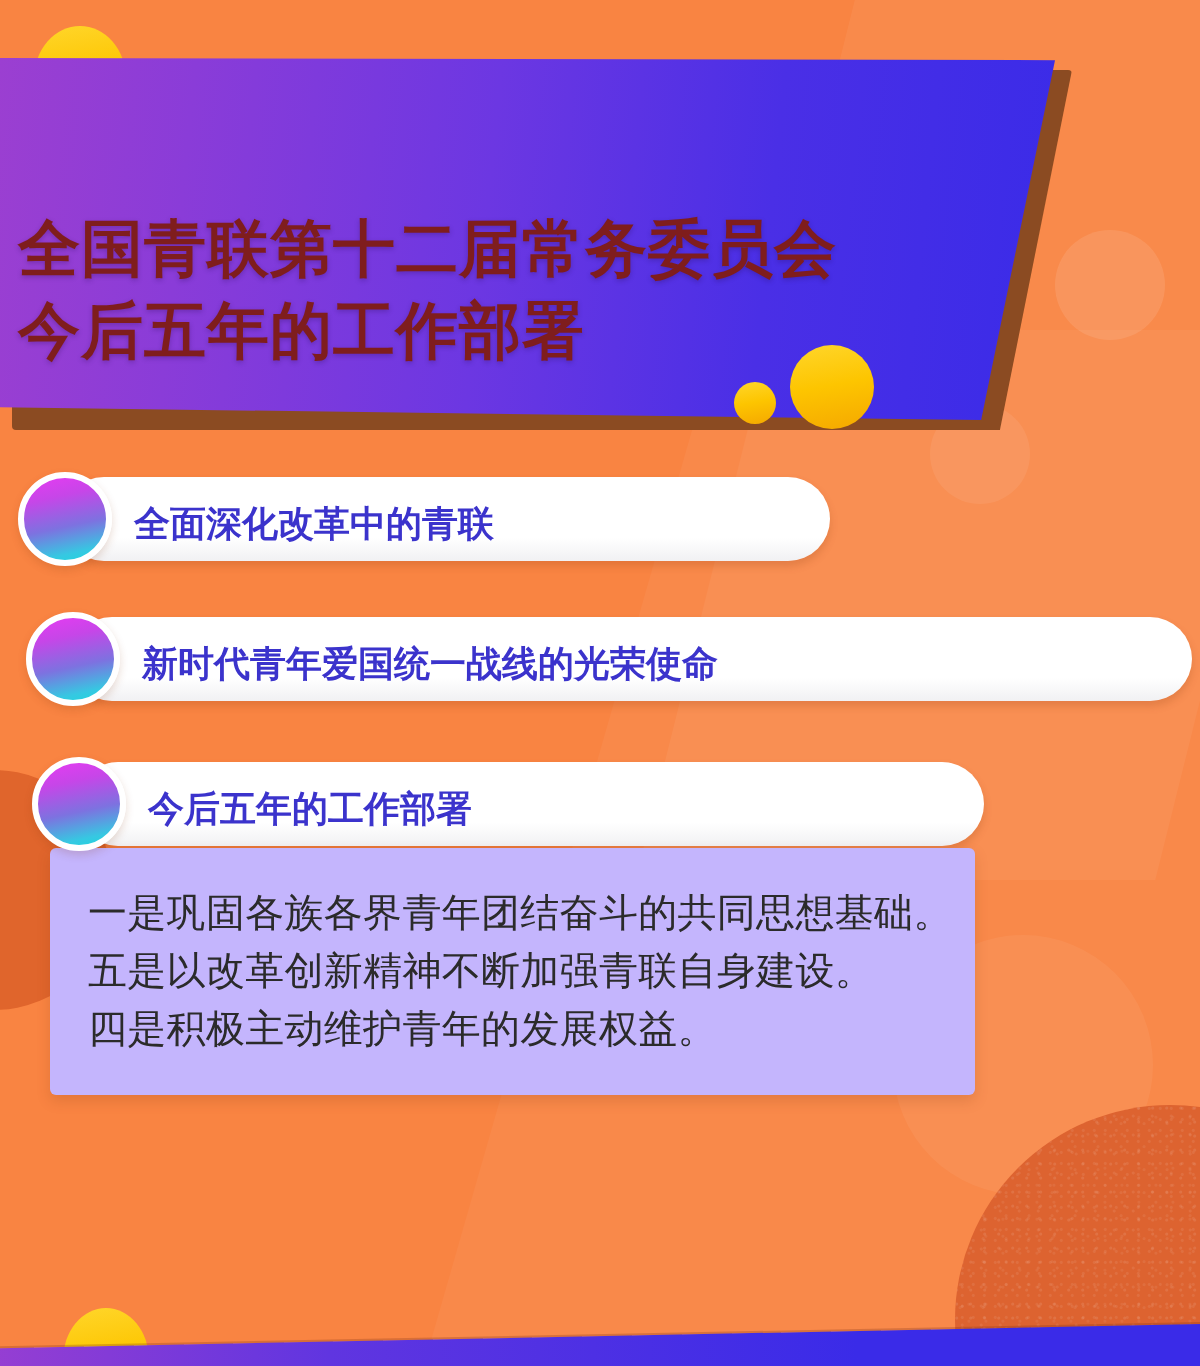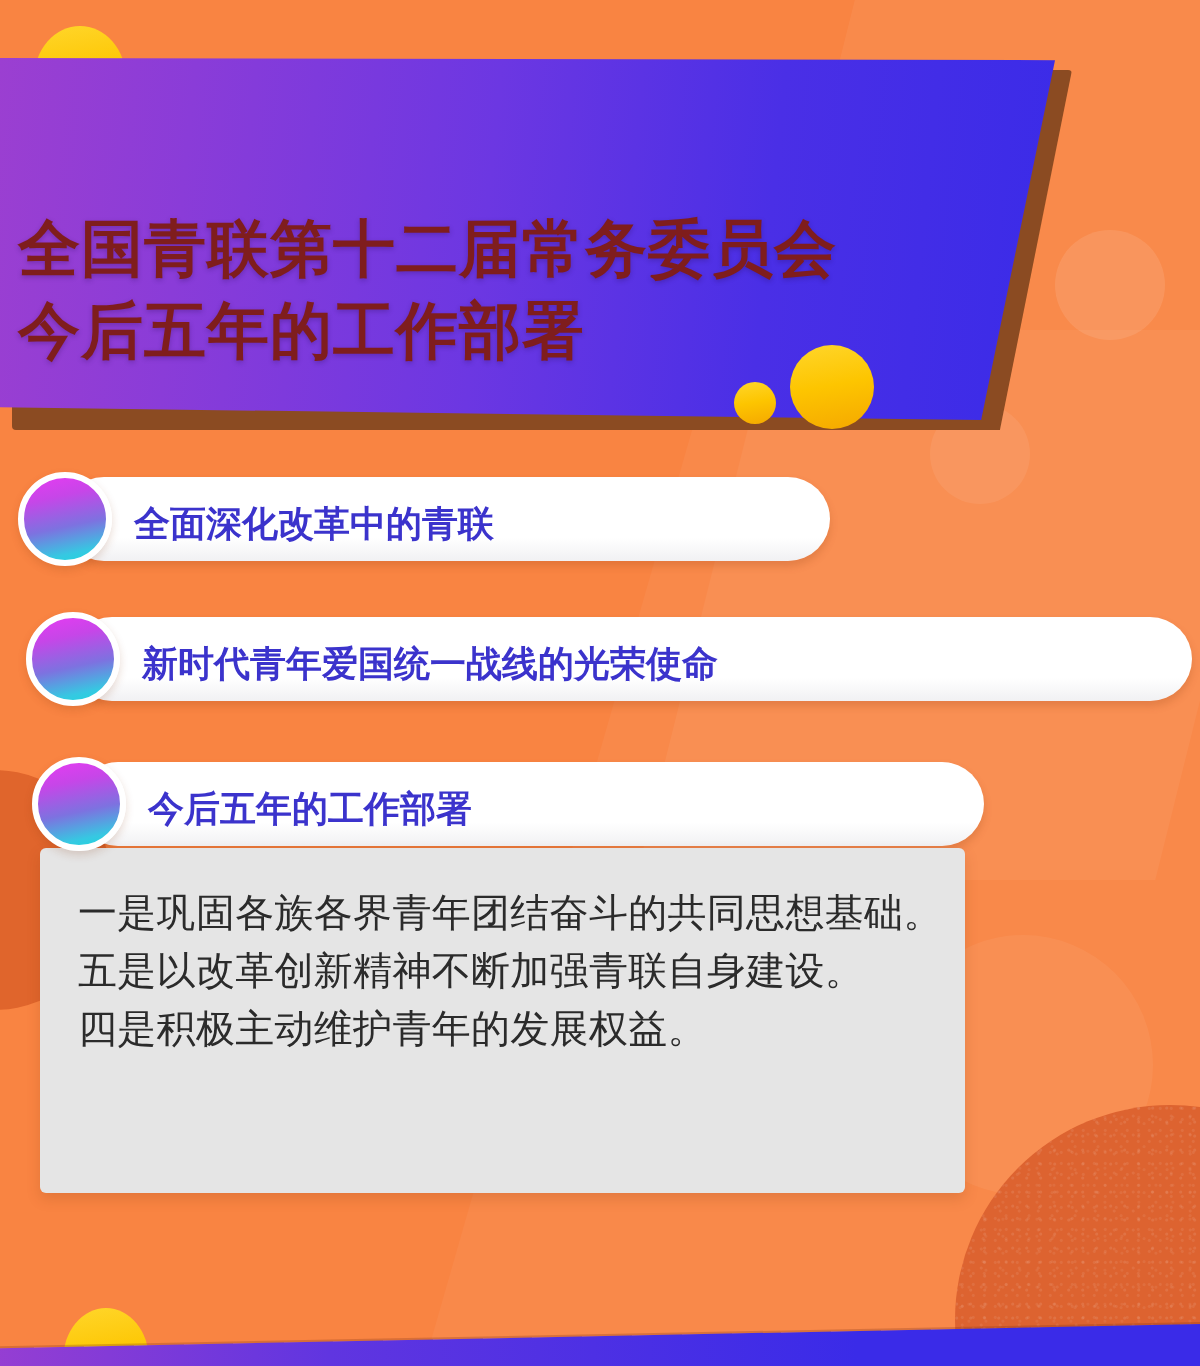--- a/index.html
+++ b/index.html
@@ -239,25 +239,25 @@
   #row1 { left: 0; top: 477px; width: 1060px; height: 94px; }
   #row1 .pill { width: 768px; }
   #row2 { left: 8px; top: 617px; width: 1200px; height: 94px; }
   #row2 .pill { width: 1122px; }
   #row3 { left: 14px; top: 762px; width: 1060px; height: 94px; }
   #row3 .pill { width: 908px; }
 
   
   .content-card {
     position: absolute;
-    left: 40px;
+    left: 50px;
     top: 848px;
     width: 925px;
-    height: 345px;
-    background: #e5e5e5;
+    height: 247px;
+    background: #c4b5fd;
     border-radius: 6px;
     box-shadow: 0 6px 14px rgba(130, 55, 15, .18);
     padding: 36px 34px 28px 38px;
     box-sizing: border-box;
   }
   .content-list {
     margin: 0;
     padding: 0;
     list-style: none;
   }

